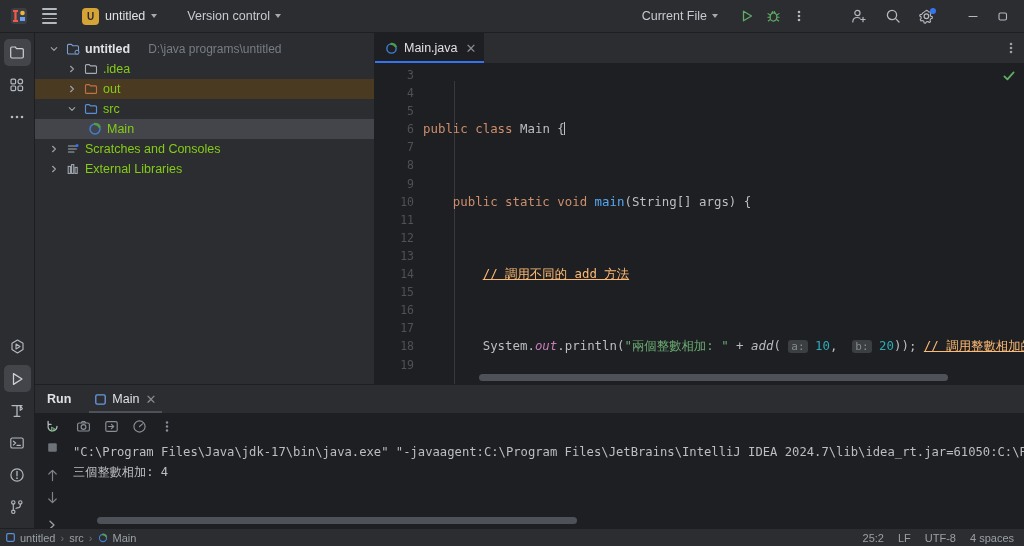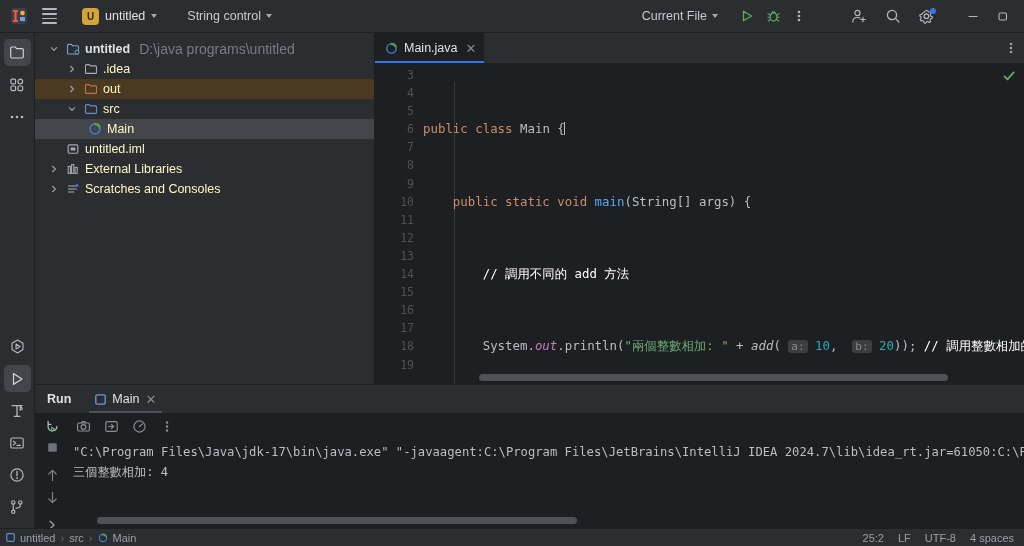--- a/index.html
+++ b/index.html
@@ -59,23 +59,23 @@
 
   
   .projpanel { width: 340px; flex:0 0 340px; background:#2b2d30; display:flex; flex-direction:column; border-right:1px solid #1e1f22; }
   .proj-head { height: 32px; display:flex; align-items:center; gap:6px; padding: 0 10px; font-size:12.5px; color:#dfe1e5; }
   .tree { flex:1; overflow:hidden; padding-top: 6px; font-size: 12.5px; }
   .trow { height: 20px; display:flex; align-items:center; gap:4px; padding-right:8px; white-space:nowrap; cursor:pointer; }
   .trow.sel { background: #43454a; }
   .trow.excl { background: #4a3a22; }
   .tarrow { width: 14px; display:flex; align-items:center; justify-content:center; flex:0 0 14px; }
   .tarrow svg { display:block; }
-  .tlabel { color:#fef9c3; }
+  .tlabel { color:#84cc16; }
   .tlabel.b { font-weight: bold; color:#dfe1e5; }
-  .tpath { color:#787d85; font-size:14px; margin-left:5px; }
+  .tpath { color:#787d85; font-size:12px; margin-left:14px; }
   .ticon { width:16px; flex:0 0 16px; display:flex; align-items:center; justify-content:center; }
 
   
   .editor { flex:1; background:#1e1f22; display:flex; flex-direction:column; min-width:0; }
   .etabs { height: 30px; display:flex; align-items:flex-end; background:#b91c1c; position:relative; }
   .etab { height:30px; display:flex; align-items:center; gap:6px; padding: 0 8px 0 10px; font-size:12.5px; color:#dfe1e5; background:#1e1f22; cursor:pointer; position:relative; }
   .etab::after { content:""; position:absolute; left:0; right:0; bottom:0; height:2px; background:#3574f0; }
   .etab .x { color:#868a91; font-size:13px; margin-left:2px; }
   .etabs-spacer { flex:1; background:#2b2d30; height:30px; }
   .etab-more { width:26px; height:30px; display:flex; align-items:center; justify-content:center; color:#9aa0a6; background:#2b2d30; cursor:pointer; }
@@ -86,21 +86,21 @@
   .code { font-family:"DejaVu Sans Mono", monospace; font-size:12.4px; line-height:18.1px; white-space:pre; }
   .cline { height:18.1px; white-space:pre; position:relative; }
   .indentguide { position:absolute; top:0; bottom:0; width:1px; background:#37393d; }
 
   
   .kw { color:#cf8e6d;text-align:right; }
   .cls { color:#bcbec4; }
   .fn { color:#56a8f5; }
   .str { color:#6aab73; }
   .num { color:#2aacb8; }
-  .cmt { color:#ffffff; }
+  .cmt { color:#fdba74;text-decoration:underline; }
   .fld { color:#c77dbb; font-style:italic; }
   .mi { color:#bcbec4; font-style:italic; }
   .pl { color:#bcbec4; }
   .hint { background:#3c3f41; color:#868a91; border-radius:3px; padding:0 3px; font-size:11px; }
   .caret { display:inline-block; width:1px; height:13px; background:#bcbec4; vertical-align:-2px; margin:0 -1px; }
 
   .emark { position:absolute; right:8px; top:6px; }
   .ehscroll { position:absolute; left:56px; right:76px; bottom:3px; height:7px; background:#4e5157; border-radius:4px; }
 
   
@@ -147,21 +147,21 @@
         <i></i>
       </div>
 
     <div class="proj-chip">
       <div class="proj-badge">U</div>
       <span class="proj-name">untitled</span>
       <span class="chev"></span>
     </div>
 
     <div class="vcs-chip">
-      <span>String control</span>
+      <span>Version control</span>
       <span class="chev"></span>
     </div>
 
     <div class="tb-spacer"></div>
 
     <div class="runcfg">
       <span>Current File</span>
       <span class="chev"></span>
     </div>
 
@@ -352,59 +352,50 @@
               <span class="ticon">
                 <svg width="14" height="14" viewBox="0 0 14 14">
                     <circle cx="7" cy="7" r="5" fill="none" stroke="#3f7fd4" stroke-width="1.5"></circle>
                     <path d="M7 2a5 5 0 014.4 2.6" fill="none" stroke="#4f9e4f" stroke-width="2.6" stroke-linecap="round"></path>
                   </svg>
               </span>
               <span class="tlabel">Main</span>
             </div>
 
 
-            <div class="trow" style="padding-left:30px">
+
+            <div class="trow" style="padding-left:12px">
+              <span class="tarrow">
+                  <svg width="8" height="8" viewBox="0 0 8 8">
+                    <path d="M2.6 1.3L5.4 4 2.6 6.7" fill="none" stroke="#9aa0a6" stroke-width="1.2" stroke-linecap="round" stroke-linejoin="round"></path>
+                  </svg>
+                </span>
               <span class="ticon">
                 <svg width="14" height="14" viewBox="0 0 14 14">
-                    <rect x="2.2" y="2.8" width="9.6" height="8.4" rx="1.2" fill="none" stroke="#a6acb5" stroke-width="1.15"></rect>
-                    <rect x="4.6" y="5.6" width="4.8" height="2.8" rx="0.6" fill="#a6acb5"></rect>
-                  </svg>
-              </span>
-              <span class="tlabel">untitled.iml</span>
+                    <path d="M2.4 4h8M2.4 7h8M2.4 10h5.6" stroke="#a6acb5" stroke-width="1.15" stroke-linecap="round"></path>
+                    <circle cx="11" cy="3.4" r="1.5" fill="#3574f0"></circle>
+                  </svg>
+              </span>
+              <span class="tlabel">Scratches and Consoles</span>
             </div>
 
             <div class="trow" style="padding-left:12px">
               <span class="tarrow">
                   <svg width="8" height="8" viewBox="0 0 8 8">
                     <path d="M2.6 1.3L5.4 4 2.6 6.7" fill="none" stroke="#9aa0a6" stroke-width="1.2" stroke-linecap="round" stroke-linejoin="round"></path>
                   </svg>
                 </span>
               <span class="ticon">
                 <svg width="14" height="14" viewBox="0 0 14 14">
                     <rect x="2.2" y="4.4" width="2.2" height="7" fill="none" stroke="#a6acb5" stroke-width="1.05"></rect>
                     <rect x="5.6" y="2.6" width="2.2" height="8.8" fill="none" stroke="#a6acb5" stroke-width="1.05"></rect>
                     <rect x="9" y="5.4" width="2.2" height="6" fill="none" stroke="#a6acb5" stroke-width="1.05"></rect>
                   </svg>
               </span>
               <span class="tlabel">External Libraries</span>
-            </div>
-
-            <div class="trow" style="padding-left:12px">
-              <span class="tarrow">
-                  <svg width="8" height="8" viewBox="0 0 8 8">
-                    <path d="M2.6 1.3L5.4 4 2.6 6.7" fill="none" stroke="#9aa0a6" stroke-width="1.2" stroke-linecap="round" stroke-linejoin="round"></path>
-                  </svg>
-                </span>
-              <span class="ticon">
-                <svg width="14" height="14" viewBox="0 0 14 14">
-                    <path d="M2.4 4h8M2.4 7h8M2.4 10h5.6" stroke="#a6acb5" stroke-width="1.15" stroke-linecap="round"></path>
-                    <circle cx="11" cy="3.4" r="1.5" fill="#3574f0"></circle>
-                  </svg>
-              </span>
-              <span class="tlabel">Scratches and Consoles</span>
             </div>
 
           </div>
         </div>
 
         <div class="editor">
           <div class="etabs">
             <div class="etab">
               <span>
                 <svg width="13" height="13" viewBox="0 0 14 14" style="display:block">

